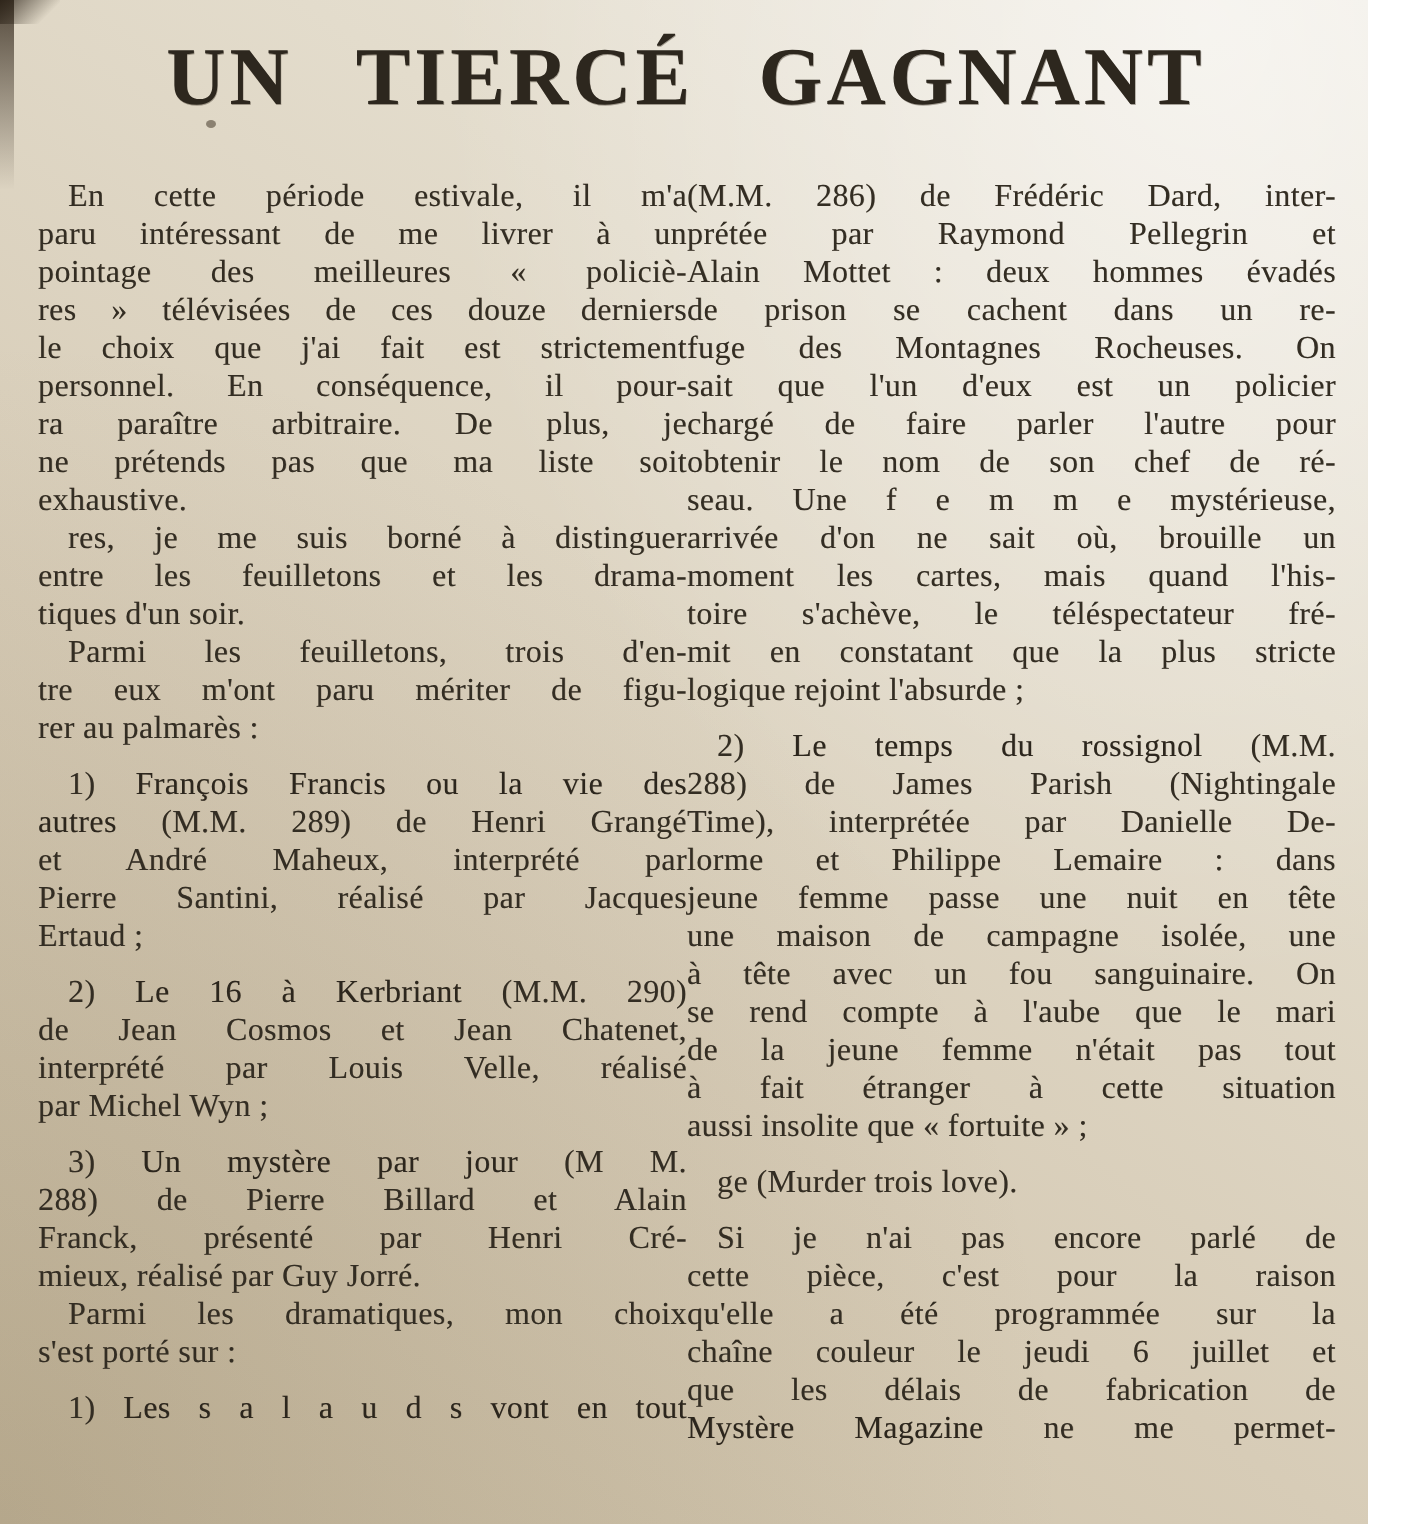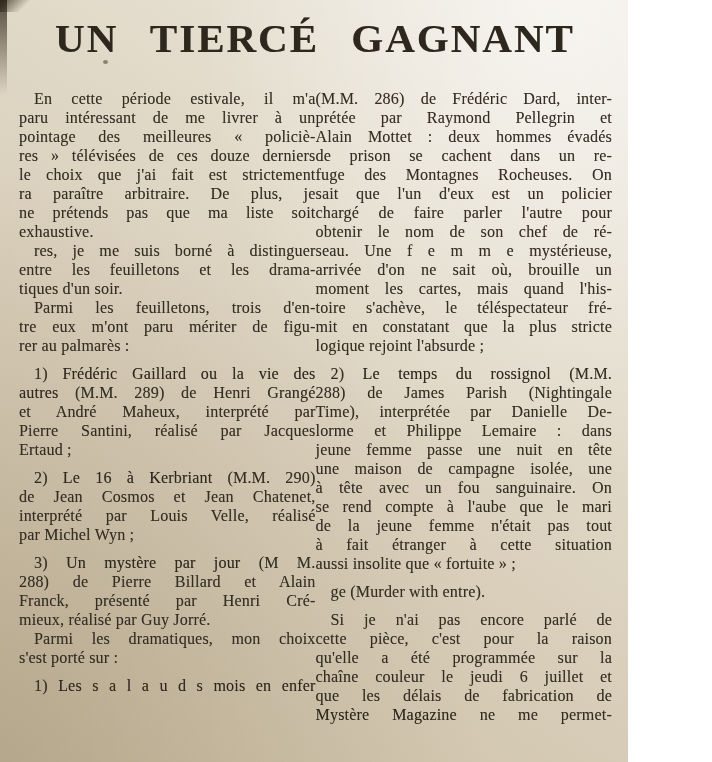--- a/index.html
+++ b/index.html
@@ -2,21 +2,21 @@
 <html><head>
 <meta charset="utf-8">
 <style>
   html, body { margin: 0; padding: 0; }
   body {
     width: 712px; height: 762px; overflow: hidden;
     font-family: "Liberation Serif", "DejaVu Serif", serif;
   }
   .page {
     position: relative; box-sizing: border-box;
-    width: 628px; height: 762px;
+    width: 684px; height: 762px;
     padding: 10px 12px 0 14px;
     background:
       radial-gradient(ellipse at 88% 2%, rgba(255,255,255,0.55), rgba(255,255,255,0) 45%),
       radial-gradient(ellipse at 0% 100%, rgba(110,92,62,0.22), rgba(110,92,62,0) 55%),
       linear-gradient(215deg, #eeeae1 0%, #e3dccc 30%, #d7ccb7 62%, #c9bca1 100%);
     color: #332d23;
   }
   
   .edge-left {
     position: absolute; left: 0; top: 0; width: 7px; height: 95px;
@@ -68,36 +68,37 @@
   <h1 class="title">UN TIERCÉ GAGNANT</h1>
 
   <div class="columns">
     <div class="col">
         <div class="para indent">
           <div class="line"><span>En cette période estivale, il m'a</span></div>
           <div class="line"><span>paru intéressant de me livrer à un</span></div>
           <div class="line"><span>pointage des meilleures « policiè-</span></div>
           <div class="line"><span>res » télévisées de ces douze derniers</span></div>
           <div class="line"><span>le choix que j'ai fait est strictement</span></div>
+          <div class="line"><span>personnel. En conséquence, il pour-</span></div>
           <div class="line"><span>ra paraître arbitraire. De plus, je</span></div>
           <div class="line"><span>ne prétends pas que ma liste soit</span></div>
           <div class="line last"><span>exhaustive.</span></div>
         </div>
         <div class="para indent">
           <div class="line"><span>res, je me suis borné à distinguer</span></div>
           <div class="line"><span>entre les feuilletons et les drama-</span></div>
           <div class="line last"><span>tiques d'un soir.</span></div>
         </div>
         <div class="para indent">
           <div class="line"><span>Parmi les feuilletons, trois d'en-</span></div>
           <div class="line"><span>tre eux m'ont paru mériter de figu-</span></div>
           <div class="line last"><span>rer au palmarès :</span></div>
         </div>
         <div class="para gap indent">
-          <div class="line"><span>1) </span><span class="b">Frédéric Gaillard ou la vie des</span></div>
+          <div class="line"><span>1) </span><span class="b">François Francis ou la vie des</span></div>
           <div class="line"><span class="b">autres</span><span> (M.M. 289) de Henri Grangé</span></div>
           <div class="line"><span>et André Maheux, interprété par</span></div>
           <div class="line"><span>Pierre Santini, réalisé par Jacques</span></div>
           <div class="line last"><span>Ertaud ;</span></div>
         </div>
         <div class="para gap indent">
           <div class="line"><span>2) </span><span class="b">Le 16 à Kerbriant</span><span> (M.M. 290)</span></div>
           <div class="line"><span>de Jean Cosmos et Jean Chatenet,</span></div>
           <div class="line"><span>interprété par Louis Velle, réalisé</span></div>
           <div class="line last"><span>par Michel Wyn ;</span></div>
@@ -106,21 +107,21 @@
           <div class="line"><span>3) </span><span class="b">Un mystère par jour</span><span> (M M.</span></div>
           <div class="line"><span>288) de Pierre Billard et Alain</span></div>
           <div class="line"><span>Franck, présenté par Henri Cré-</span></div>
           <div class="line last"><span>mieux, réalisé par Guy Jorré.</span></div>
         </div>
         <div class="para indent">
           <div class="line"><span>Parmi les dramatiques, mon choix</span></div>
           <div class="line last"><span>s'est porté sur :</span></div>
         </div>
         <div class="para gap indent">
-          <div class="line"><span>1) </span><span class="b">Les s a l a u d s mois en enfer</span></div>
+          <div class="line"><span>1) </span><span class="b">Les s a l a u d s vont en tout</span></div>
         </div>
       </div>
     <div class="col">
         <div class="para">
           <div class="line"><span>(M.M. 286) de Frédéric Dard, inter-</span></div>
           <div class="line"><span>prétée par Raymond Pellegrin et</span></div>
           <div class="line"><span>Alain Mottet : deux hommes évadés</span></div>
           <div class="line"><span>de prison se cachent dans un re-</span></div>
           <div class="line"><span>fuge des Montagnes Rocheuses. On</span></div>
           <div class="line"><span>sait que l'un d'eux est un policier</span></div>
@@ -140,21 +141,21 @@
           <div class="line"><span>lorme et Philippe Lemaire : dans</span></div>
           <div class="line"><span>jeune femme passe une nuit en tête</span></div>
           <div class="line"><span>une maison de campagne isolée, une</span></div>
           <div class="line"><span>à tête avec un fou sanguinaire. On</span></div>
           <div class="line"><span>se rend compte à l'aube que le mari</span></div>
           <div class="line"><span>de la jeune femme n'était pas tout</span></div>
           <div class="line"><span>à fait étranger à cette situation</span></div>
           <div class="line last"><span>aussi insolite que « fortuite » ;</span></div>
         </div>
         <div class="para gap indent">
-          <div class="line last"><span>ge (Murder with entre).</span></div>
+          <div class="line last"><span>ge (Murder trois love).</span></div>
         </div>
         <div class="para gap indent">
           <div class="line"><span>Si je n'ai pas encore parlé de</span></div>
           <div class="line"><span>cette pièce, c'est pour la raison</span></div>
           <div class="line"><span>qu'elle a été programmée sur la</span></div>
           <div class="line"><span>chaîne couleur le jeudi 6 juillet et</span></div>
           <div class="line"><span>que les délais de fabrication de</span></div>
           <div class="line"><span class="b">Mystère Magazine</span><span> ne me permet-</span></div>
         </div>
       </div>

